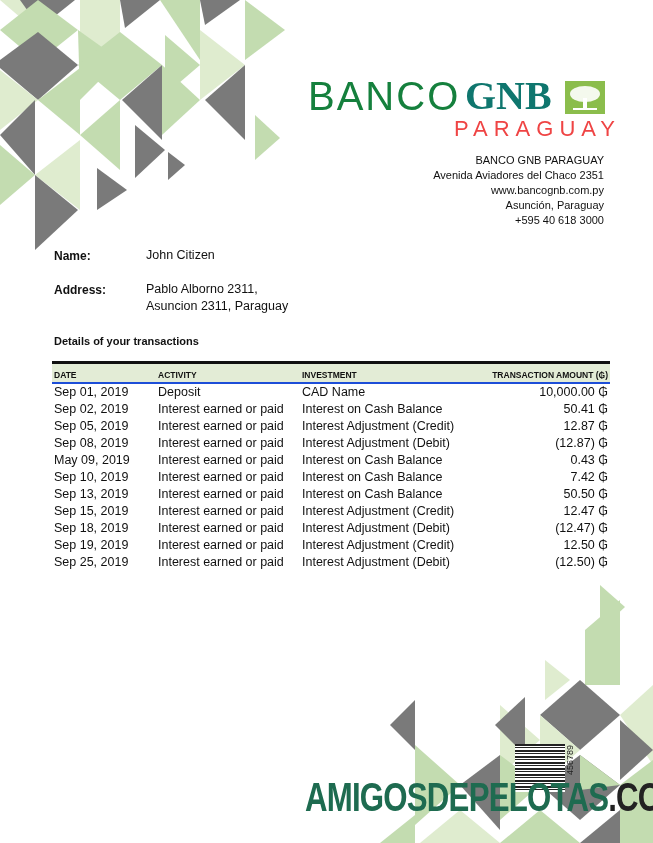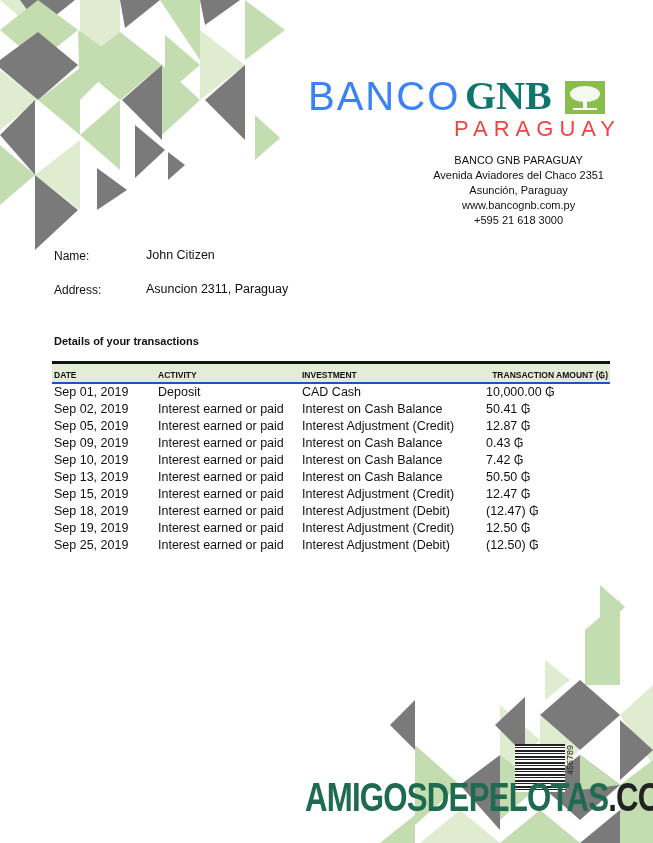--- a/index.html
+++ b/index.html
@@ -1,33 +1,33 @@
 <!DOCTYPE html>
 <html><head>
 <meta charset="utf-8">
 <style>
   html, body { margin:0; padding:0; }
   body { width:653px; height:843px; position:relative; overflow:hidden; background:#ffffff;
          font-family:"Liberation Sans", sans-serif; color:#111; }
   .decor { position:absolute; }
   .logo { position:absolute; left:308px; top:76px; width:300px; }
-  .logo-banco { position:absolute; left:0; top:0; font-size:40px; letter-spacing:2px; color:#3b82f6; font-weight:300; line-height:40px; }
+  .logo-banco { position:absolute; left:0; top:0; font-size:40px; letter-spacing:2px; color:#15803d; font-weight:300; line-height:40px; }
   .logo-gnb { position:absolute; left:157px; top:0; font-family:"Liberation Serif", serif; font-size:40px; font-weight:bold; color:#0f766e; line-height:40px; }
   .logo-tree { position:absolute; left:257px; top:5px; width:40px; height:33px; background:#8bbd4c; }
   .logo-paraguay { position:absolute; left:146px; top:40px; font-size:22px; letter-spacing:6px; color:#ef4444; }
-  .bank-info { position:absolute; right:49px; top:153px; text-align:center; font-size:11px; line-height:15px; color:#111; }
-  .field-label { position:absolute; left:54px; font-size:12px; font-weight:normal; }
+  .bank-info { position:absolute; right:49px; top:153px; text-align:right; font-size:11px; line-height:15px; color:#111; }
+  .field-label { position:absolute; left:54px; font-size:12px; font-weight:bold; }
   .field-value { position:absolute; left:146px; font-size:12.5px; line-height:17px; }
   .section-title { position:absolute; left:54px; top:335px; font-size:11px; font-weight:bold; }
   table { position:absolute; left:52px; top:361px; width:558px; border-collapse:collapse; font-size:12.5px; }
   thead tr { background:#e3ecd6; border-top:3px solid #111; border-bottom:2px solid #1d4ed8; }
   th { font-size:8.5px; font-weight:bold; text-align:left; padding:4px 2px 2px 2px; height:12px; vertical-align:bottom; }
   th.amt { text-align:right; }
   td { padding:0 2px; height:17px; line-height:17px; white-space:nowrap; }
-  td.amt { text-align:left; }
+  td.amt { text-align:right; }
   .watermark { position:absolute; left:305px; top:775px; font-family:"Liberation Sans", sans-serif; font-weight:bold; font-size:40px; letter-spacing:-1px; transform:scaleX(0.78); transform-origin:left top; white-space:nowrap; }
   .wm-main { color:#1e6b50; }
   .wm-com { color:#222; }
   .barcode { position:absolute; left:515px; top:744px; width:50px; height:48px;
     background:repeating-linear-gradient(to bottom,#222 0 2px,#fff 2px 3px,#222 3px 4px,#fff 4px 6px); }
   .barcode-num { position:absolute; left:565px; top:745px; font-size:9px; writing-mode:vertical-rl; transform:rotate(180deg); color:#222; }
 </style>
 </head>
 <body>
 
@@ -70,64 +70,71 @@
       <rect x="18" y="17" width="4" height="10" fill="#ffffff"></rect>
       <rect x="8" y="27" width="24" height="2" fill="#ffffff"></rect>
     </svg>
   </span>
   <span class="logo-paraguay">PARAGUAY</span>
 </div>
 
 <div class="bank-info">
   <div>BANCO GNB PARAGUAY</div>
   <div>Avenida Aviadores del Chaco 2351</div>
+  <div>www.bancognb.com.py</div>
   <div>Asunción, Paraguay</div>
-  <div>www.bancognb.com.py</div>
-  <div>+595 21 618 3000</div>
+  <div>+595 40 618 3000</div>
 </div>
 
 <div class="field-label" style="top:249px">Name:</div>
 <div class="field-value" style="top:247px">John Citizen</div>
 <div class="field-label" style="top:283px">Address:</div>
 <div class="field-value" style="top:281px">
+  <div>Pablo Alborno 2311,</div>
   <div>Asuncion 2311, Paraguay</div>
 </div>
 
 <div class="section-title">Details of your transactions</div>
 
 <table>
   <thead>
     <tr>
       <th style="width:100px">DATE</th>
       <th style="width:140px">ACTIVITY</th>
       <th style="width:180px">INVESTMENT</th>
       <th class="amt">TRANSACTION AMOUNT (₲)</th>
     </tr>
   </thead>
   <tbody id="tx-body">
       <tr>
         <td>Sep 01, 2019</td>
         <td>Deposit</td>
-        <td>CAD Cash</td>
+        <td>CAD Name</td>
         <td class="amt">10,000.00 ₲</td>
       </tr>
       <tr>
         <td>Sep 02, 2019</td>
         <td>Interest earned or paid</td>
         <td>Interest on Cash Balance</td>
         <td class="amt">50.41 ₲</td>
       </tr>
       <tr>
         <td>Sep 05, 2019</td>
         <td>Interest earned or paid</td>
         <td>Interest Adjustment (Credit)</td>
         <td class="amt">12.87 ₲</td>
       </tr>
       <tr>
-        <td>Sep 09, 2019</td>
+        <td>Sep 08, 2019</td>
+        <td>Interest earned or paid</td>
+        <td>Interest Adjustment (Debit)</td>
+        <td class="amt">(12.87) ₲</td>
+      </tr>
+      <tr>
+        <td>May 09, 2019</td>
         <td>Interest earned or paid</td>
         <td>Interest on Cash Balance</td>
         <td class="amt">0.43 ₲</td>
       </tr>
       <tr>
         <td>Sep 10, 2019</td>
         <td>Interest earned or paid</td>
         <td>Interest on Cash Balance</td>
         <td class="amt">7.42 ₲</td>
       </tr>

